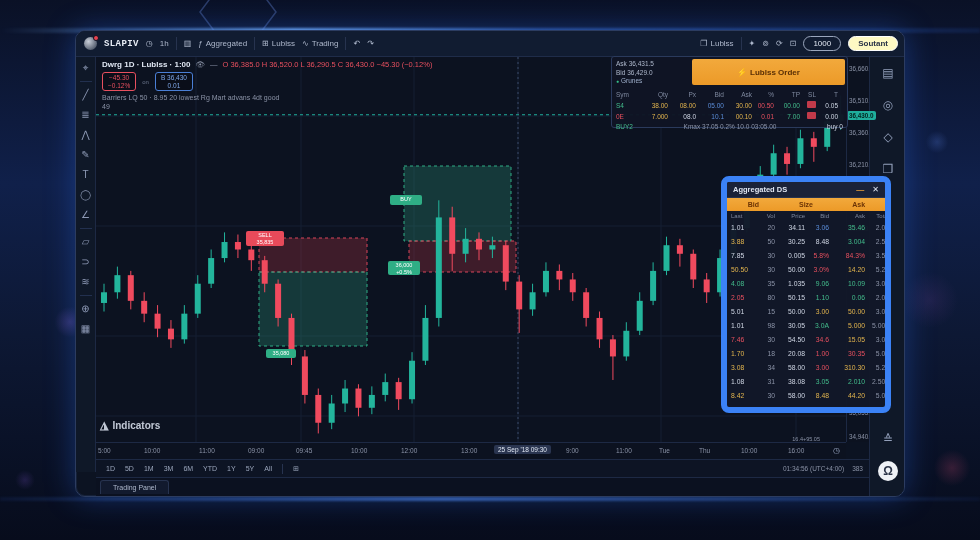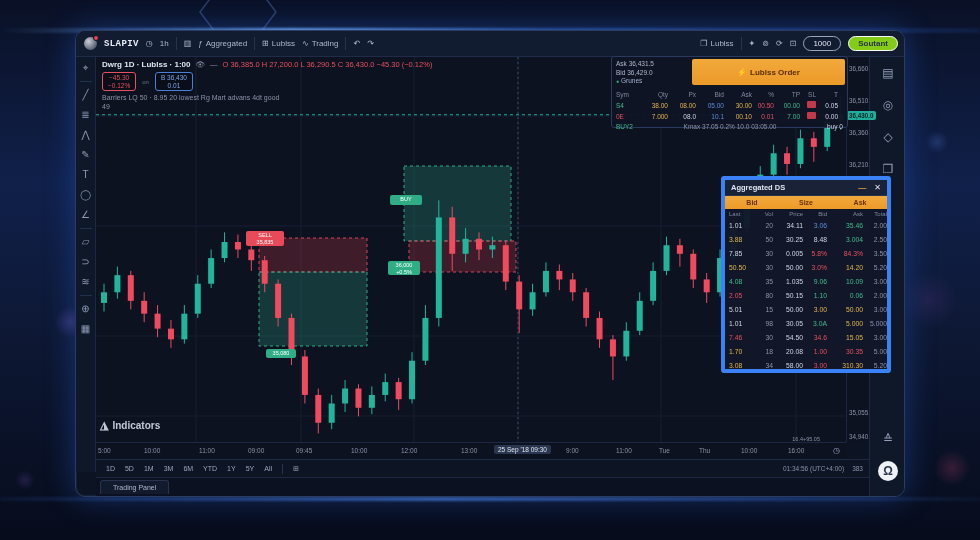--- a/index.html
+++ b/index.html
@@ -31,21 +31,21 @@
   .topbar { position:absolute; left:0; top:0; width:830px; height:26px; background:#111c31;
     border-bottom:1px solid #1f2c49; display:flex; align-items:center; padding:0 8px; gap:7px; font-size:8px; color:#aeb8cc; }
   .logo { width:13px; height:13px; border-radius:50%; background:radial-gradient(circle at 35% 35%, #c9ced8, #5a6374 70%); position:relative; flex:0 0 auto; }
   .logo .dot { position:absolute; right:-2px; top:-2px; width:6px; height:6px; border-radius:50%; background:#e8414f; border:1px solid #0c1322; }
   .symbol { font-weight:bold; color:#e8edf6; font-size:9px; letter-spacing:.4px;font-family:Liberation Mono, monospace; }
   .tb-item { display:flex; align-items:center; gap:3px; cursor:pointer; }
   .tb-sep { width:1px; height:13px; background:#27334f; }
   .tb-right { margin-left:auto; display:flex; align-items:center; gap:7px; }
   .pill { border-radius:9px; padding:2px 9px; font-size:8px; cursor:pointer; }
   .pill-outline { border:1px solid #9aa6bd; color:#dfe5f0; background:transparent; }
-  .pill-solid { background:#84cc16; color:#2a3347; font-weight:bold; border:1px solid #ffffff; }
+  .pill-solid { background:#fef9c3; color:#2a3347; font-weight:bold; border:1px solid #ffffff; }
 
   
   .tools { position:absolute; left:0; top:26px; width:20px; height:415px; background:#0f1828;
     border-right:1px solid #1d2944; display:flex; flex-direction:column; align-items:center; padding-top:4px; gap:6px; }
   .tools .ic { width:14px; height:14px; font-size:10px; line-height:14px; text-align:center; color:#8d99b5; cursor:pointer; }
   .tools .div { width:12px; height:1px; background:#22304f; }
 
   
   .chart { position:absolute; left:20px; top:26px; width:750px; height:385px; background:#0c1220; overflow:hidden; }
   .legend { position:absolute; left:6px; top:3px; font-size:7.5px; z-index:5; }
@@ -83,22 +83,22 @@
     color:#5a2f05; font-weight:bold; font-size:8px; display:flex; align-items:center; justify-content:center; gap:3px;
     border-radius:2px; cursor:pointer; }
   .order .grid { display:grid; grid-template-columns:24px 28px 28px 28px 28px 22px 26px 16px 22px; padding:1px 4px; align-items:center; }
   .order .grid div { text-align:right; line-height:9px; }
   .order .grid div:first-child { text-align:left; }
   .order .hdr div { color:#7e889e; }
   .order .foot { display:flex; justify-content:space-between; padding:1px 4px; color:#8b93a7; }
   .rbox { display:inline-block; width:9px; height:7px; background:#c13a4a; border-radius:1px; }
 
   
-  .market { position:absolute; left:645px; top:145px; width:170px; height:197px; background:rgba(18,24,40,.97);
-    border:4px solid #3b82f6; border-radius:3px; z-index:7; overflow:hidden; }
+  .market { position:absolute; left:645px; top:145px; width:170px; height:237px; background:rgba(18,24,40,.97);
+    border:6px solid #3b82f6; border-radius:8px; z-index:7; overflow:hidden; }
   .market .head { height:16px; display:flex; align-items:center; padding:0 6px; background:#1a2238; border-bottom:1px solid #27334f; }
   .market .head .ttl { font-size:7.5px; font-weight:bold; color:#dfe6f2; }
   .market .head .hic { margin-left:auto; display:flex; gap:8px; }
   .market .head .hic span { cursor:pointer; font-size:8px; }
   .minus { color:#f0a33a; font-weight:bold; }
   .xic { color:#dfe6f2; }
   .market .orow { height:13px; background:linear-gradient(180deg,#f2a93c,#ec9a28); color:#6b3305; font-weight:bold;
     font-size:7px; display:flex; align-items:center; }
   .market .orow span { flex:1; text-align:center; }
   .market .sub { display:grid; grid-template-columns:26px 18px 30px 24px 36px 24px; font-size:6px; color:#7e889e; padding:2px 4px 1px; }
@@ -359,21 +359,21 @@
         <text x="310" y="144" text-anchor="middle" font-size="5.5" font-family="Liberation Sans, sans-serif" fill="#fff">BUY</text>
         <rect x="292" y="204" width="32" height="14" rx="2" fill="#2fae85"></rect>
         <text x="308" y="210" text-anchor="middle" font-size="5.5" font-family="Liberation Sans, sans-serif" fill="#fff">36,000</text>
         <text x="308" y="216.5" text-anchor="middle" font-size="5.5" font-family="Liberation Sans, sans-serif" fill="#fff">+0.5%</text>
       </svg>
     <div class="legend">
       <div class="l1">
         <span class="sym">Dwrg 1D · Lublss · 1:00</span>
         <span style="color:#8b93a7;">👁</span>
         <span style="color:#8b93a7;">—</span>
-        <span class="ohlc">O 36,385.0  H 27,200.0  L 36,290.5  C 36,430.0  −45.30 (−0.12%)</span>
+        <span class="ohlc">O 36,385.0  H 36,520.0  L 36,290.5  C 36,430.0  −45.30 (−0.12%)</span>
       </div>
       <div class="badges">
         <span class="pbadge red" id="badge-red">−45.30<br>−0.12%</span>
         <span style="color:#6c778e;font-size:6px;">on</span>
         <span class="pbadge blue" id="badge-blue">B 36,430<br>0.01</span>
       </div>
       <div class="l2">Barriers LQ 50 · 8.95 20 lowest Rg Mart advans 4dt good</div>
       <div class="val">49</div>
     </div>
     <div class="watermark">

